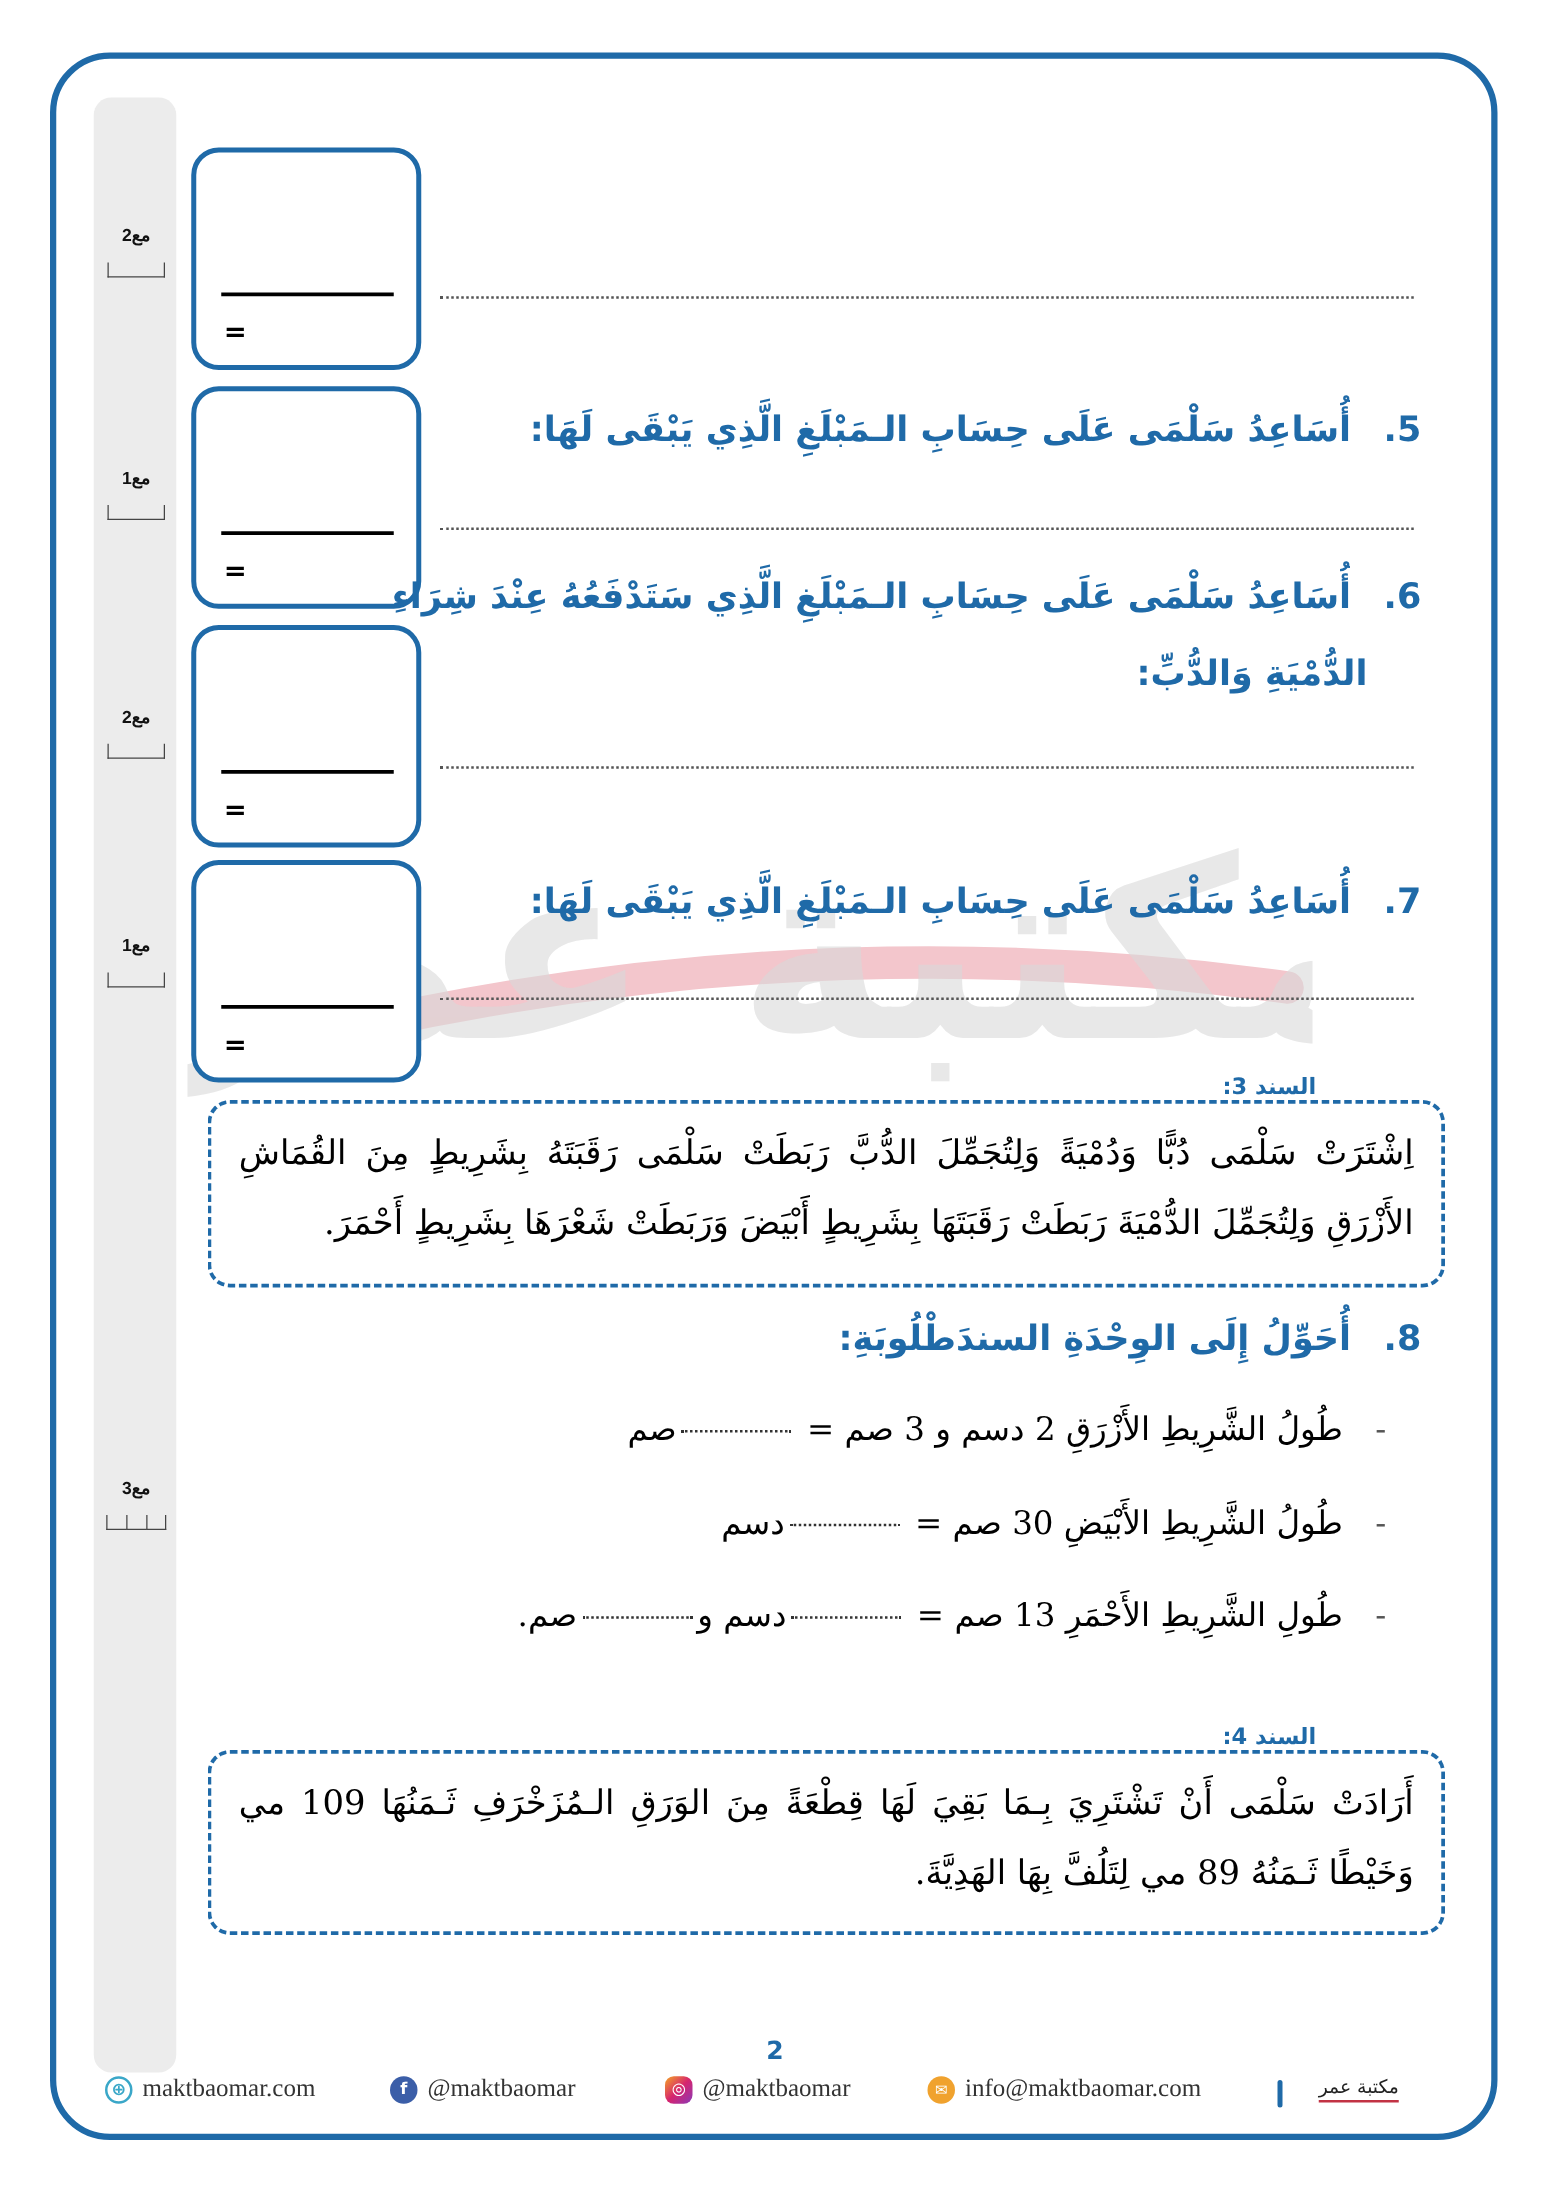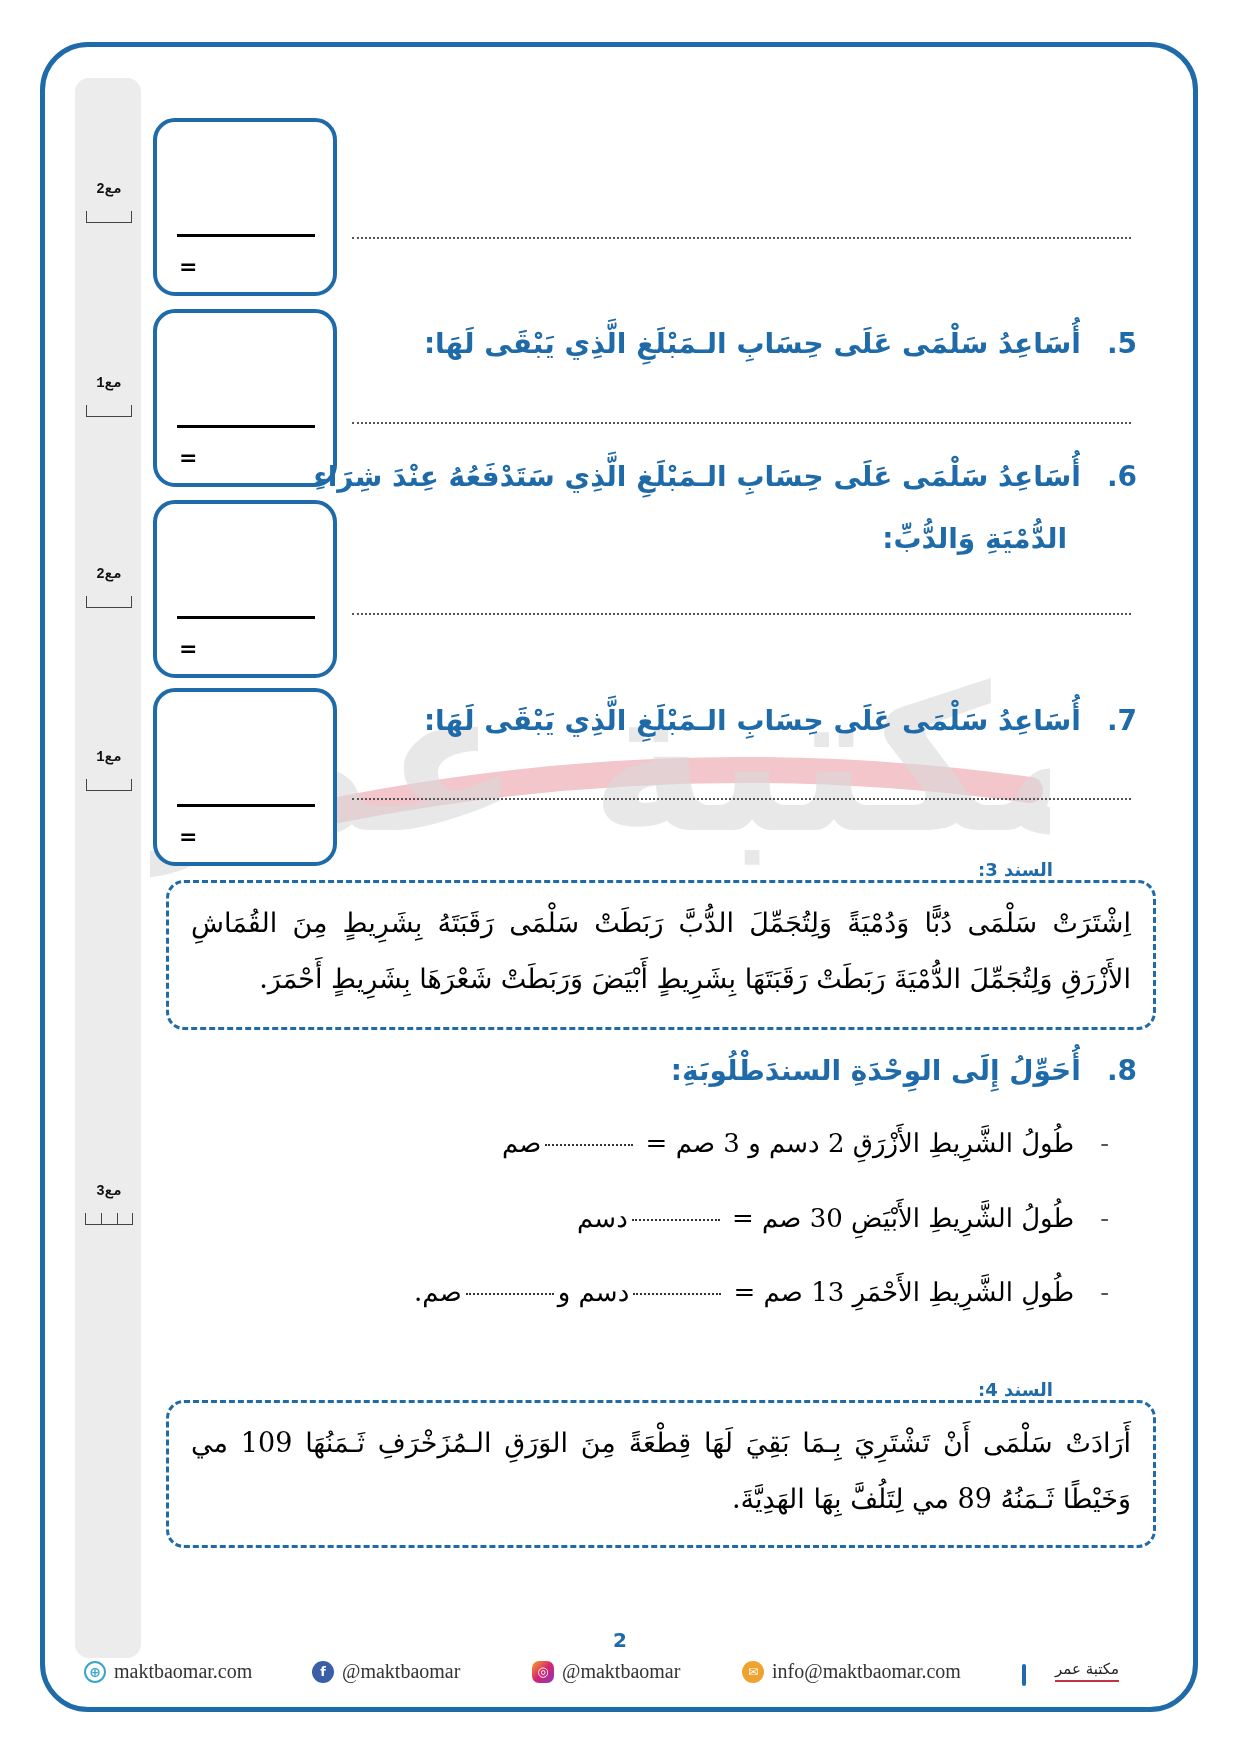--- a/index.html
+++ b/index.html
@@ -8,21 +8,21 @@
 
   .page-frame {
     position: absolute; left: 40px; top: 42px; width: 1158px; height: 1670px;
     border: 5px solid #1f6aa8; border-radius: 48px;
   }
   .score-strip {
     position: absolute; left: 75px; top: 78px; width: 66px; height: 1580px;
     background: #ececec; border-radius: 14px;
   }
   .score-item { position: absolute; left: 84px; width: 50px; text-align: center; }
-  .score-label { font-family: Liberation Mono, monospace; font-size: 14px; font-weight: bold; color: #111; direction: rtl; }
+  .score-label { font-family: Liberation Sans, sans-serif; font-size: 14px; font-weight: bold; color: #111; direction: rtl; }
   .score-boxes { display: flex; justify-content: center; margin-top: 14px; height: 12px; }
   .score-cell { width: 16px; height: 12px; border-left: 1.5px solid #444; border-bottom: 1.5px solid #444; }
   .score-cell:last-child { border-right: 1.5px solid #444; }
   .score-cell.wide { width: 46px; }
 
   .answer-box {
     position: absolute; left: 153px; width: 184px; height: 178px;
     border: 4px solid #1f6aa8; border-radius: 22px; background: #fff;
   }
   .answer-line { position: absolute; left: 20px; right: 18px; top: 112px; height: 3px; background: #000; }
@@ -140,21 +140,21 @@
 </div>
 <div class="dotted-line" style="top:237px"></div>
 
 <div class="question" style="top:313px">
   <div><span class="q-num">5.</span><span>أُسَاعِدُ سَلْمَى عَلَى حِسَابِ الـمَبْلَغِ الَّذِي يَبْقَى لَهَا:</span></div>
 </div>
 <div class="dotted-line" style="top:422px"></div>
 
 <div class="question" style="top:446px">
   <div><span class="q-num">6.</span><span>أُسَاعِدُ سَلْمَى عَلَى حِسَابِ الـمَبْلَغِ الَّذِي سَتَدْفَعُهُ عِنْدَ شِرَاءِ</span></div>
-  <div style="margin-right:70px">الدُّمْيَةِ وَالدُّبِّ:</div>
+  <div style="margin-right:43px">الدُّمْيَةِ وَالدُّبِّ:</div>
 </div>
 <div class="dotted-line" style="top:613px"></div>
 
 <div class="question" style="top:690px">
   <div><span class="q-num">7.</span><span>أُسَاعِدُ سَلْمَى عَلَى حِسَابِ الـمَبْلَغِ الَّذِي يَبْقَى لَهَا:</span></div>
 </div>
 <div class="dotted-line" style="top:798px"></div>
 
 <div class="sanad-box" style="top:880px; height:150px">
   <div class="sanad-title">السند 3:</div>

